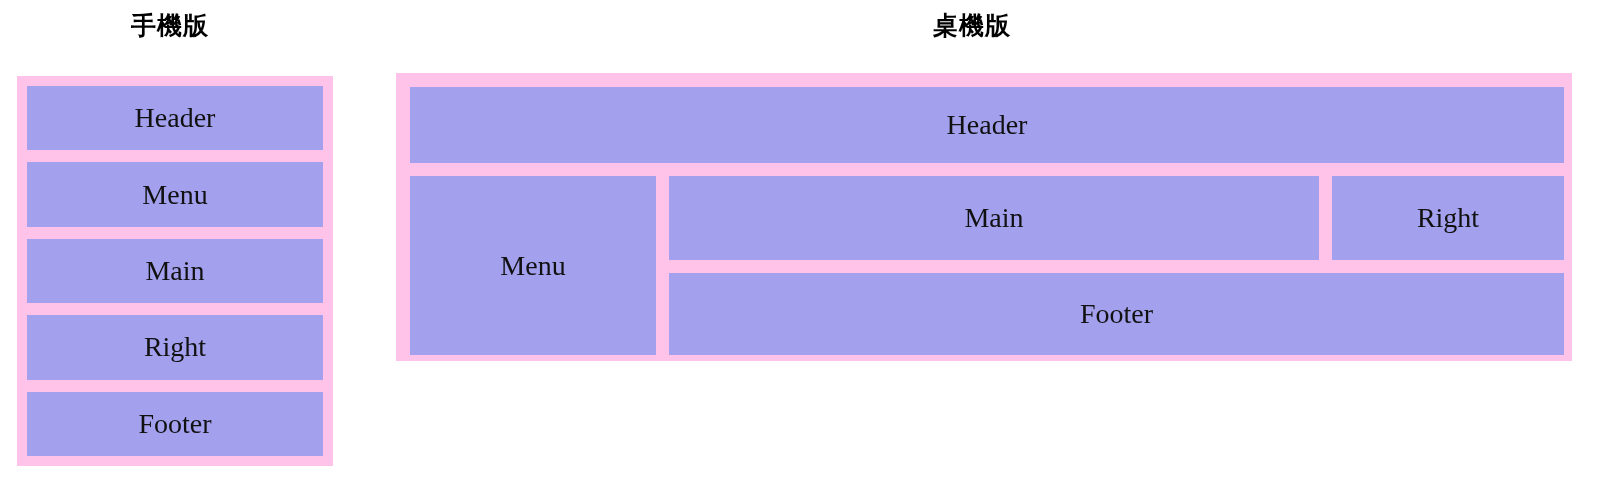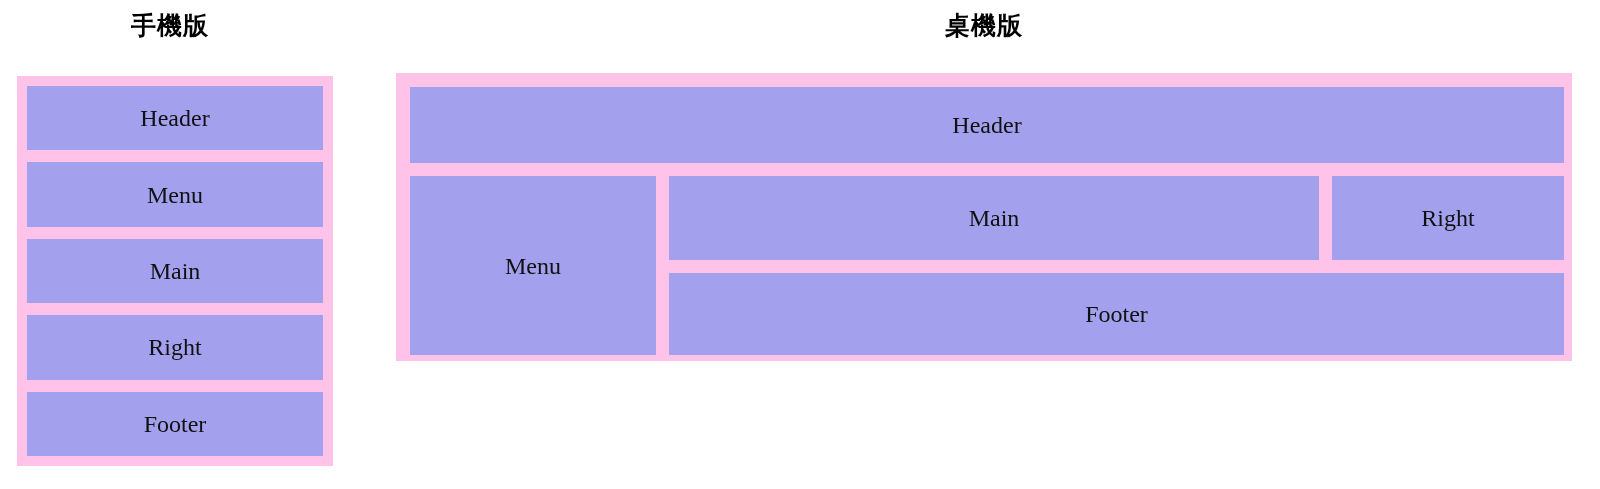--- a/index.html
+++ b/index.html
@@ -22,30 +22,30 @@
     font-family: "Liberation Sans", "DejaVu Sans", sans-serif;
     font-weight: bold;
     font-size: 25px;
     color: #000000;
     letter-spacing: 1px;
     text-align: center;
     white-space: nowrap;
     line-height: 1;
   }
   #mobile-title { left: 0px; top: 13px; width: 340px; }
-  #desktop-title { left: 396px; top: 13px; width: 1176px; }
+  #desktop-title { left: 384px; top: 13px; width: 1176px; }
 
   
   .cell {
     background: #a3a0ee;
     color: #111111;
     display: flex;
     align-items: center;
     justify-content: center;
-    font-size: 24px;
+    font-size: 28px;
     line-height: 1;
     overflow: hidden;
   }
 
   
   #mobile-wireframe {
     position: absolute;
     left: 17px;
     top: 76px;
     width: 316px;

